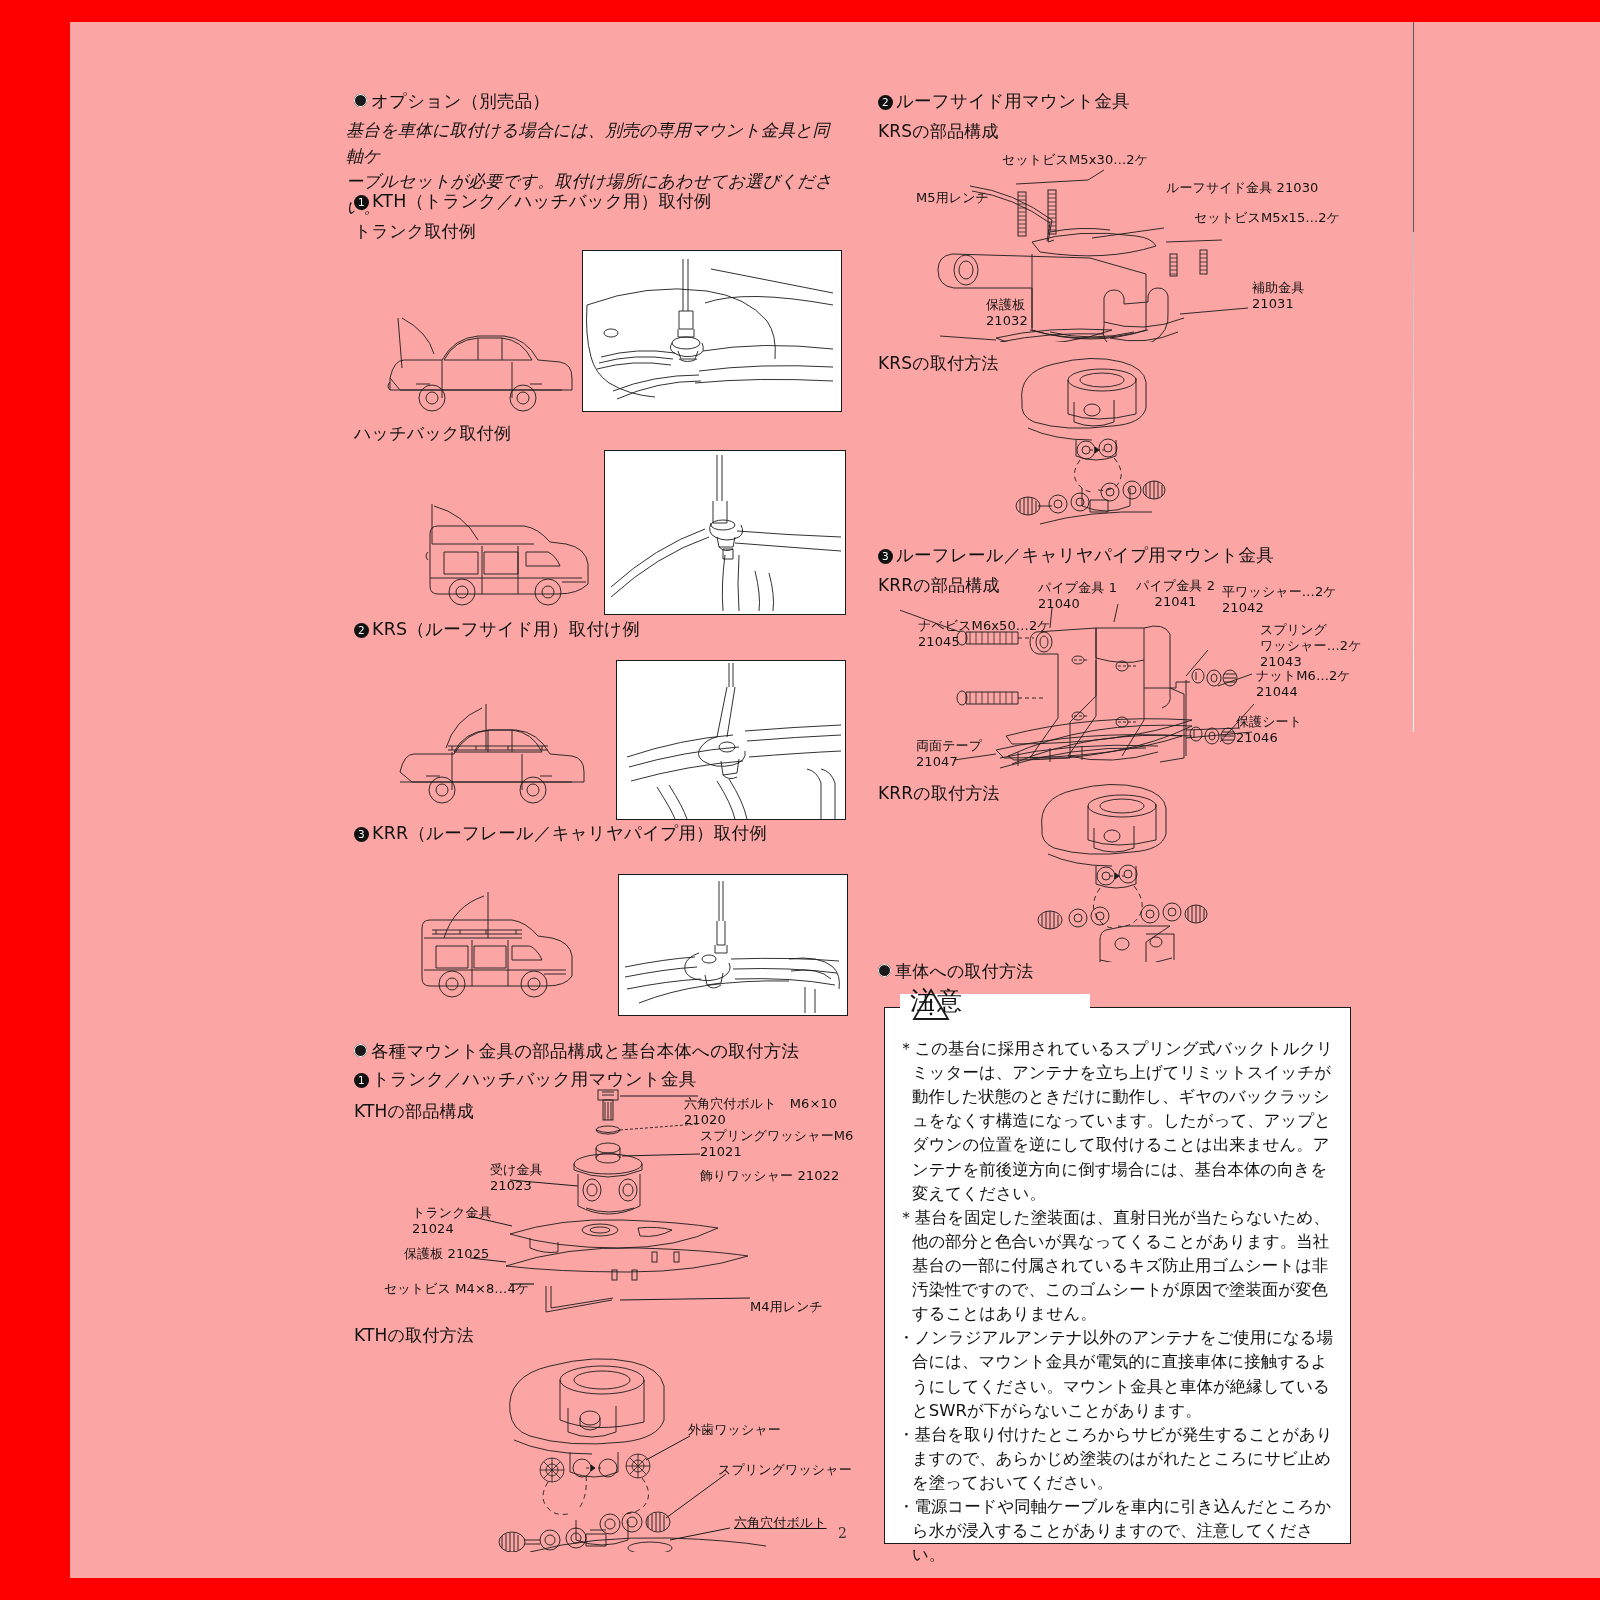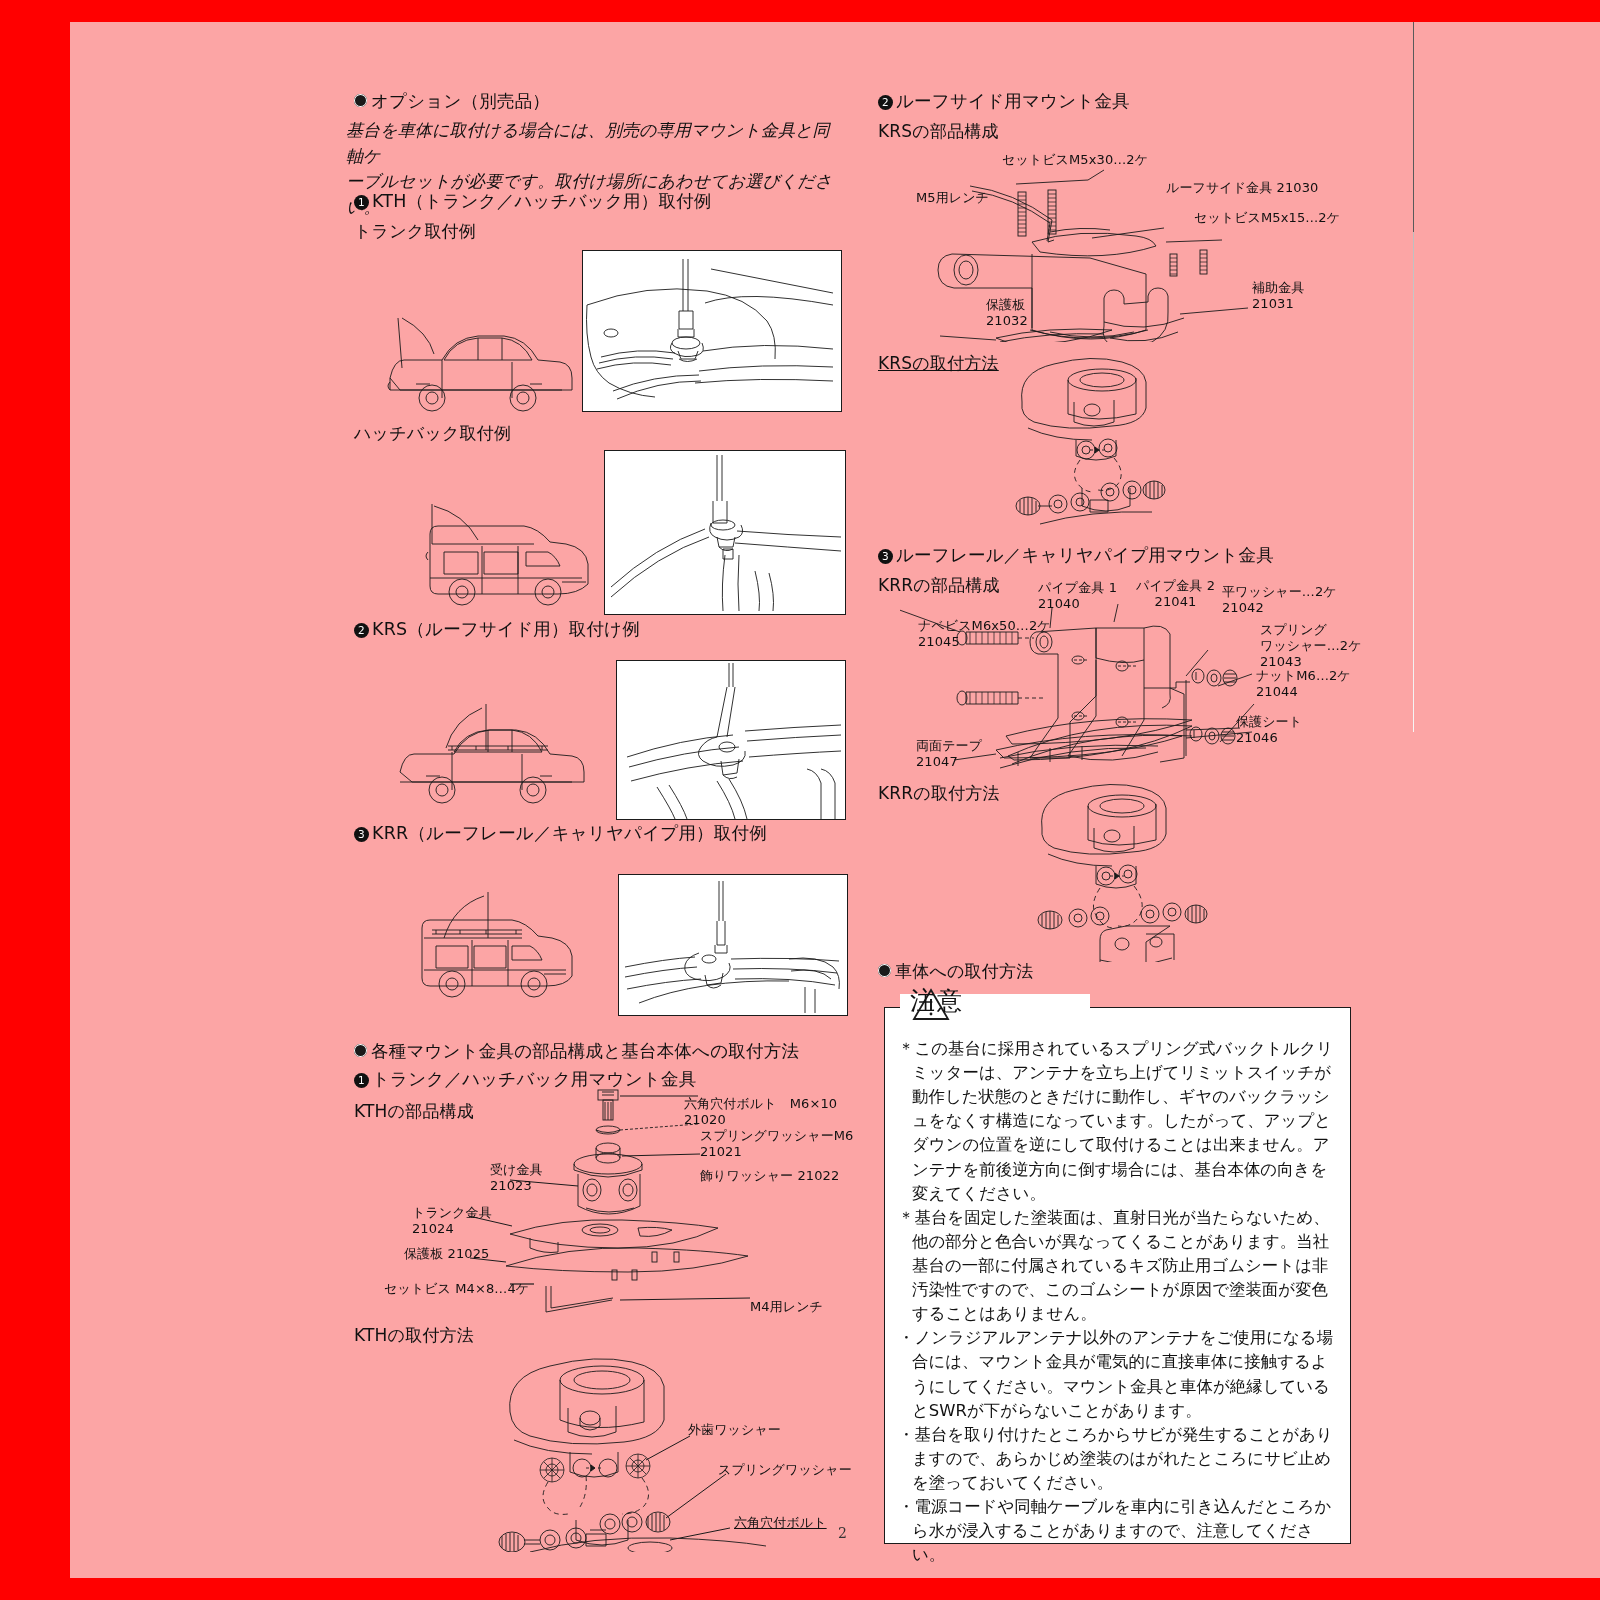--- a/index.html
+++ b/index.html
@@ -518,21 +518,21 @@
         <path d="M96 176 q50 -12 116 -8 q-44 16 -100 14 Z"></path>
         <path d="M100 180 q48 -10 104 -8"></path>
 
         <path d="M192 76 L264 66" stroke-width="0.9"></path>
         <path d="M280 152 L348 146" stroke-width="0.9"></path>
         <path d="M96 178 L40 174" stroke-width="0.9"></path>
       </g>
     </svg>
   </div>
 
-  <div class="blk sub" style="left:808px;top:330px;text-decoration:underline;">KRSの取付方法</div>
+  <div class="blk sub" style="left:808px;top:330px;">KRSの取付方法</div>
 
   <div class="blk" style="left:940px;top:336px;width:260px;height:170px;">
     <svg class="sketch" viewBox="0 0 260 170">
       <g fill="none" stroke="#1b1b1b" stroke-width="0.9">
         <path d="M12 44 q-4 -30 32 -38 q38 -10 68 -2 q22 6 24 20 l0 26 q-4 16 -34 18 q-46 6 -78 -4 q-14 -6 -12 -20 Z"></path>
         <ellipse cx="92" cy="22" rx="34" ry="11"></ellipse>
         <ellipse cx="92" cy="22" rx="22" ry="7"></ellipse>
         <path d="M58 22 l0 34 q28 10 68 0 l0 -36"></path>
         <path d="M64 44 l0 20 q20 8 40 0 l0 -22"></path>
         <ellipse cx="82" cy="52" rx="8" ry="6"></ellipse>

